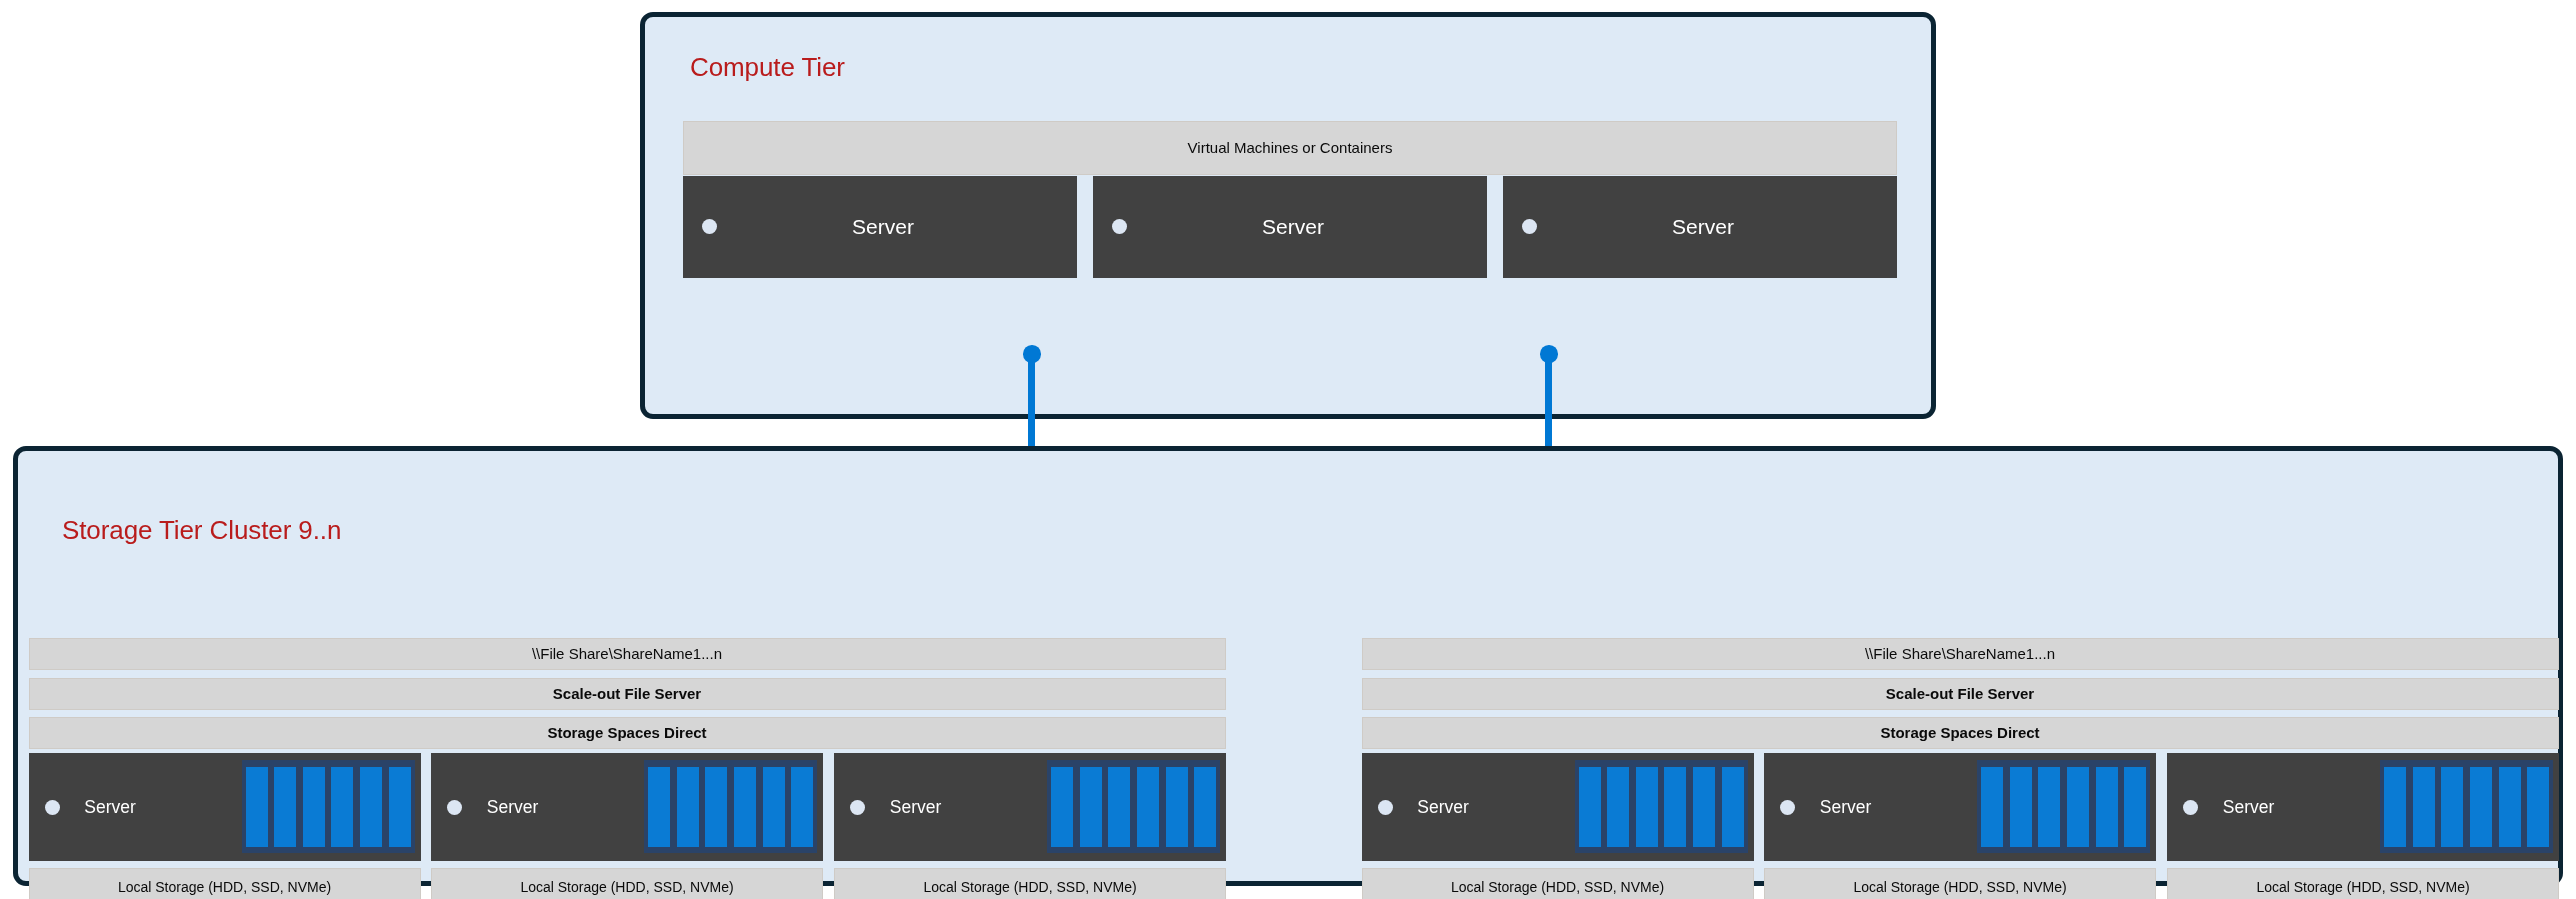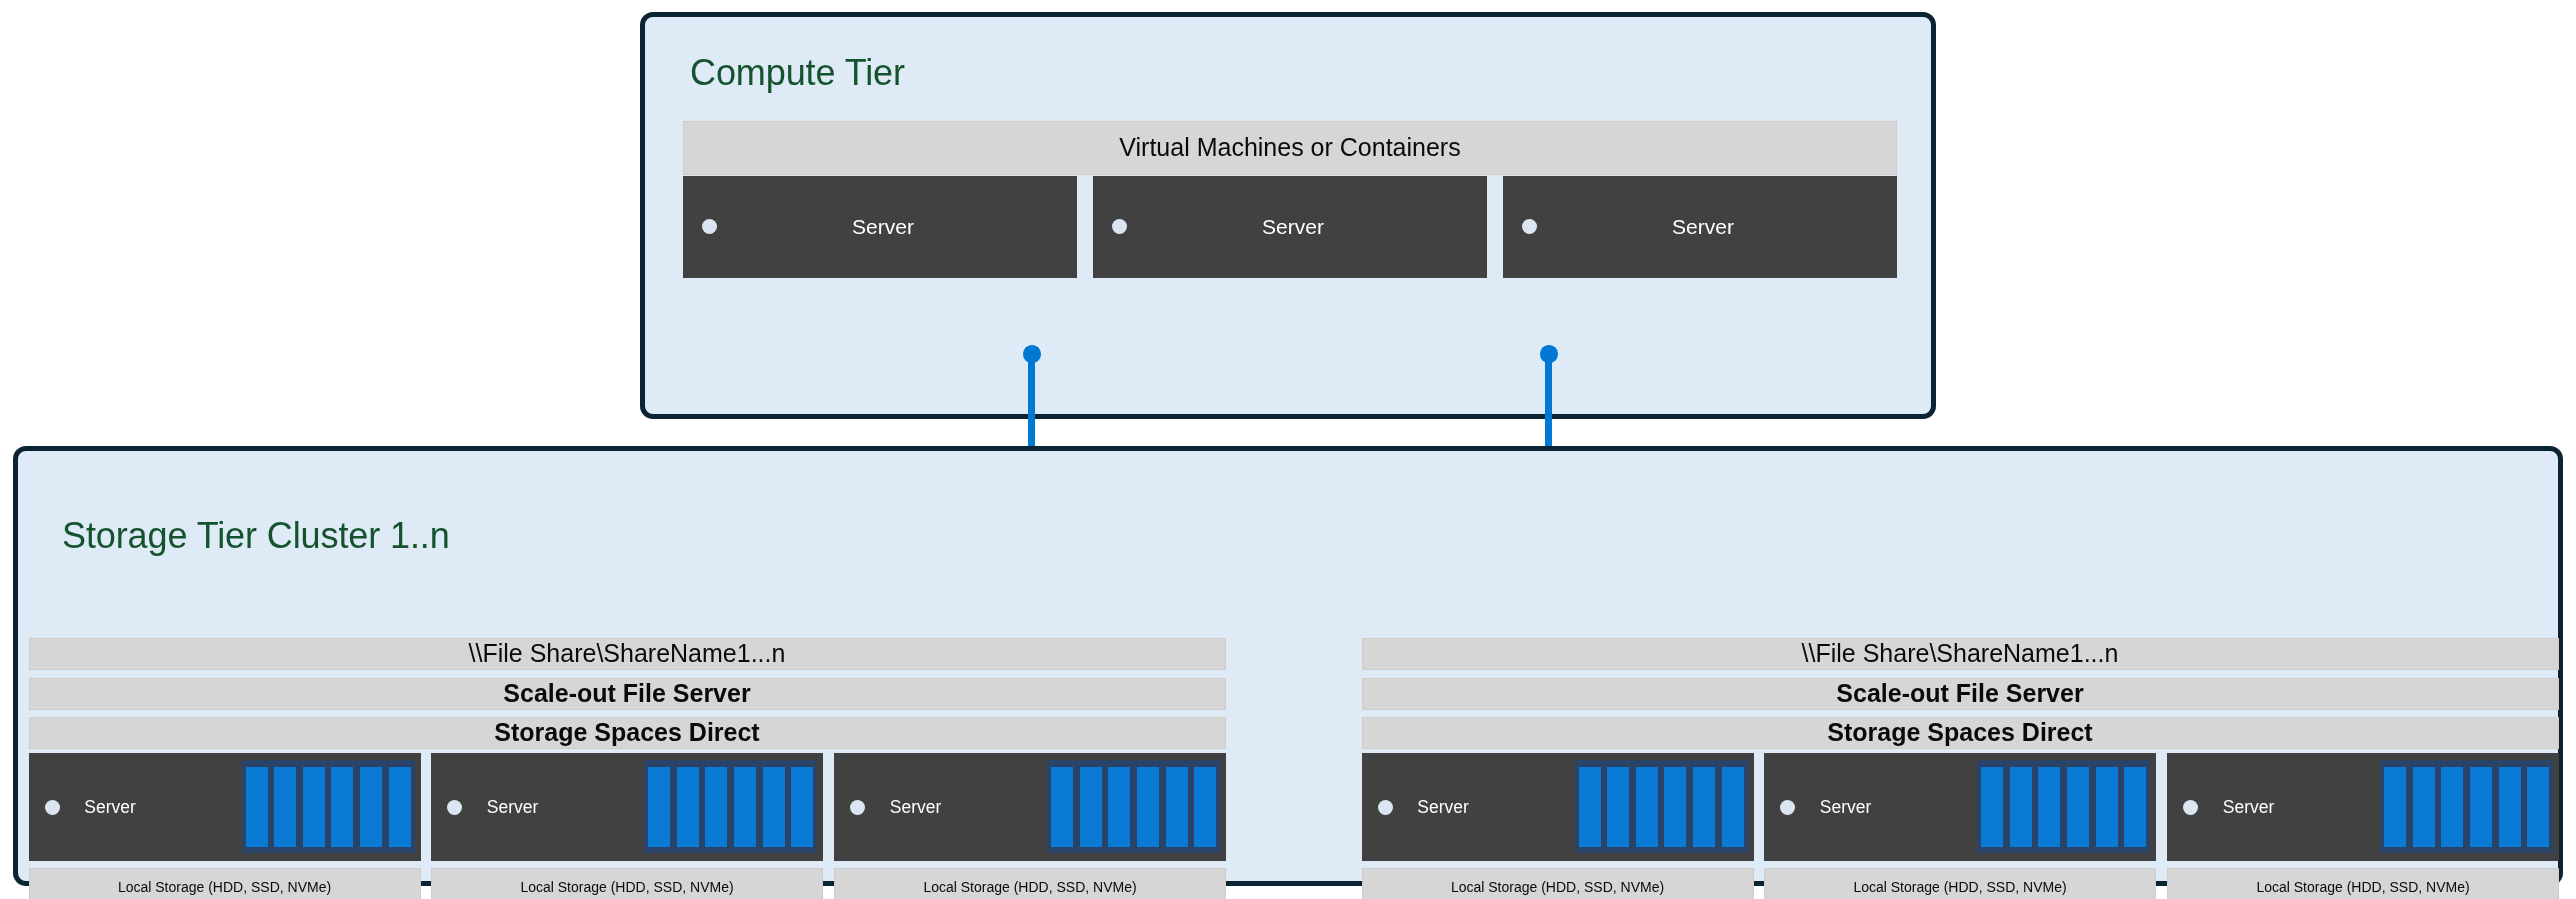--- a/index.html
+++ b/index.html
@@ -31,38 +31,38 @@
   }
   #storage-tier-panel {
     left: 13px;
     top: 446px;
     width: 2550px;
     height: 440px;
   }
 
   .tier-title {
     position: absolute;
-    font-size: 36px;
-    color: #14532d;
+    font-size: 26px;
+    color: #b91c1c;
     letter-spacing: -0.1px;
     white-space: nowrap;
   }
   #compute-tier-title { left: 45px; top: 35px; }
   #storage-tier-title { left: 44px; top: 64px; }
 
   
   .grey-band {
     position: absolute;
     background: #D6D6D6;
     border: 0.6px solid #CFCBC6;
     box-sizing: border-box;
     display: flex;
     align-items: center;
     justify-content: center;
-    font-size: 25px;
+    font-size: 15px;
     color: #0A0A0A;
     white-space: nowrap;
   }
 
   
   #vm-band {
     left: 38px;
     top: 104px;
     width: 1214px;
     height: 54px;
@@ -254,21 +254,21 @@
 
 <svg class="folder-icon" id="folder-icon-left" viewBox="0 0 160 130">
   <path d="M8 14 Q8 6 16 6 L58 6 Q62 6 65 9 L80 24 L144 24 Q152 24 152 32 L152 114 Q152 122 144 122 L16 122 Q8 122 8 114 Z" fill="#0078D4"></path>
 </svg>
 <svg class="folder-icon" id="folder-icon-right" viewBox="0 0 160 130">
   <path d="M8 14 Q8 6 16 6 L58 6 Q62 6 65 9 L80 24 L144 24 Q152 24 152 32 L152 114 Q152 122 144 122 L16 122 Q8 122 8 114 Z" fill="#0078D4"></path>
 </svg>
 
 <div class="tier-panel" id="storage-tier-panel">
 
-  <div class="tier-title" id="storage-tier-title">Storage Tier Cluster 1..n</div>
+  <div class="tier-title" id="storage-tier-title">Storage Tier Cluster 9..n</div>
 
   <div class="storage-cluster" id="storage-cluster-0">
 
     <div class="grey-band sc-band sc-band-0">\\File Share\ShareName1...n</div>
     <div class="grey-band sc-band sc-band-1">Scale-out File Server</div>
     <div class="grey-band sc-band sc-band-2">Storage Spaces Direct</div>
 
     <div class="storage-node storage-node-0">
       <div class="node-body">
         <span class="led"></span>

